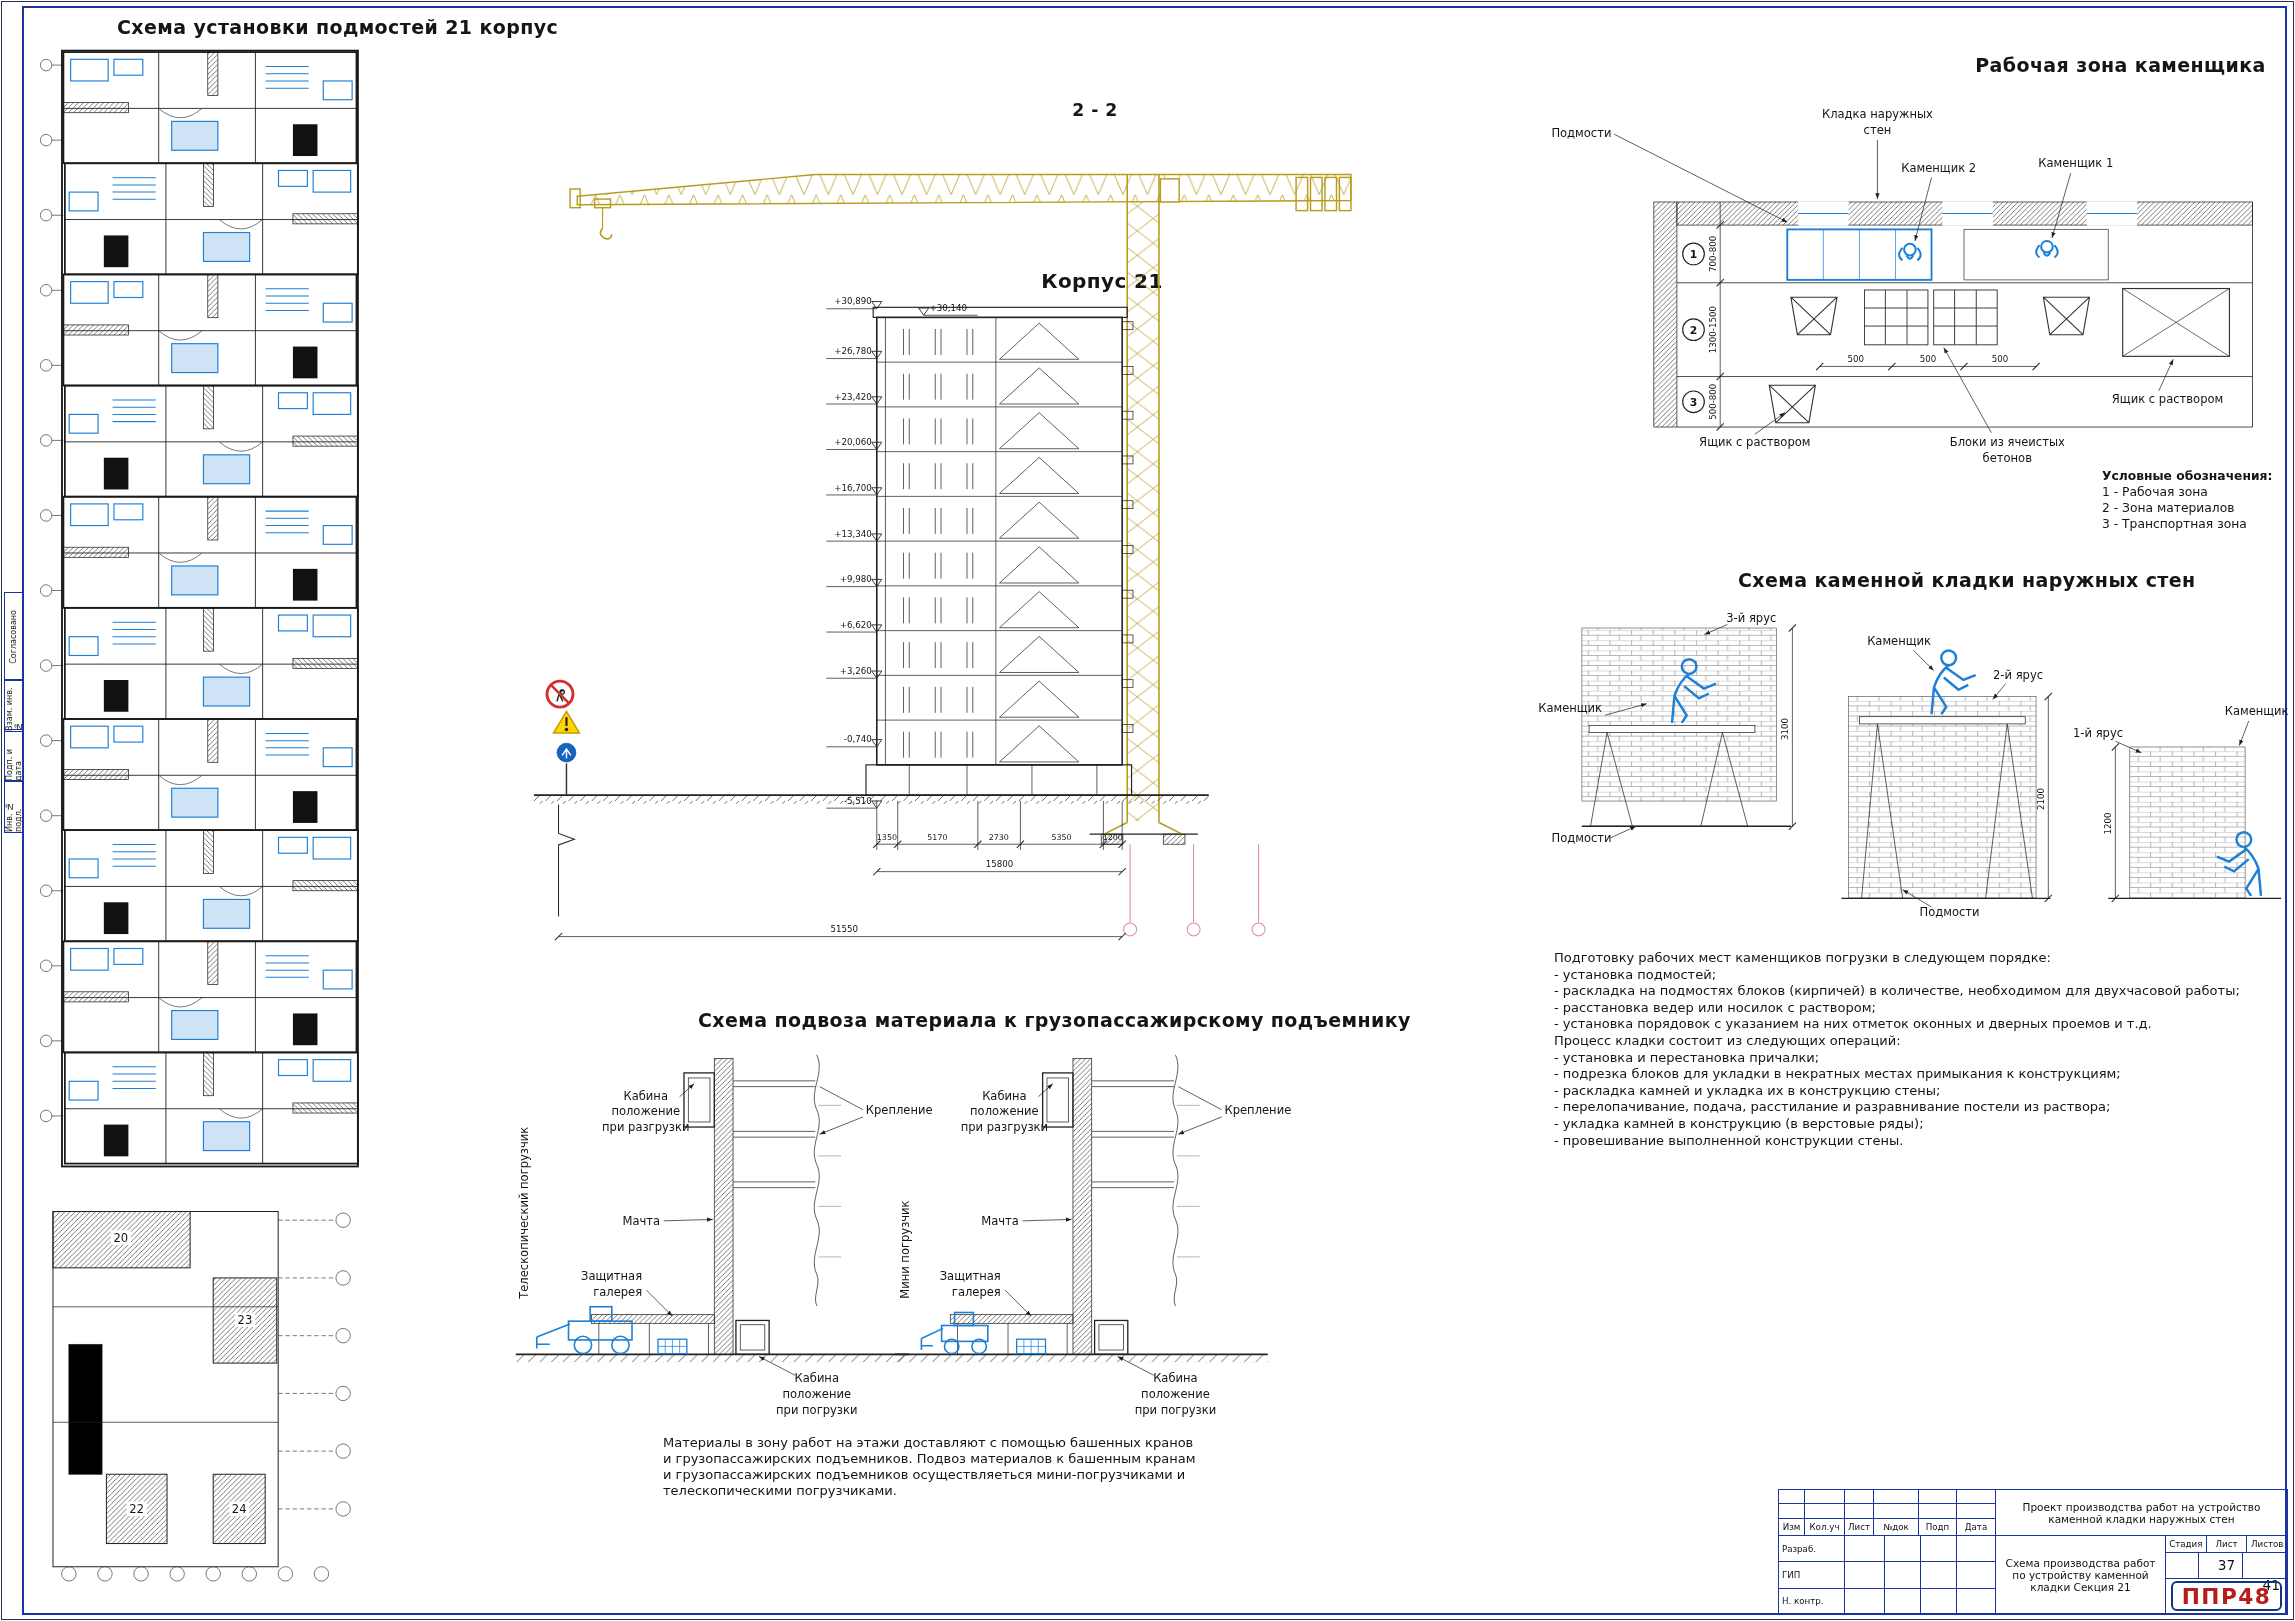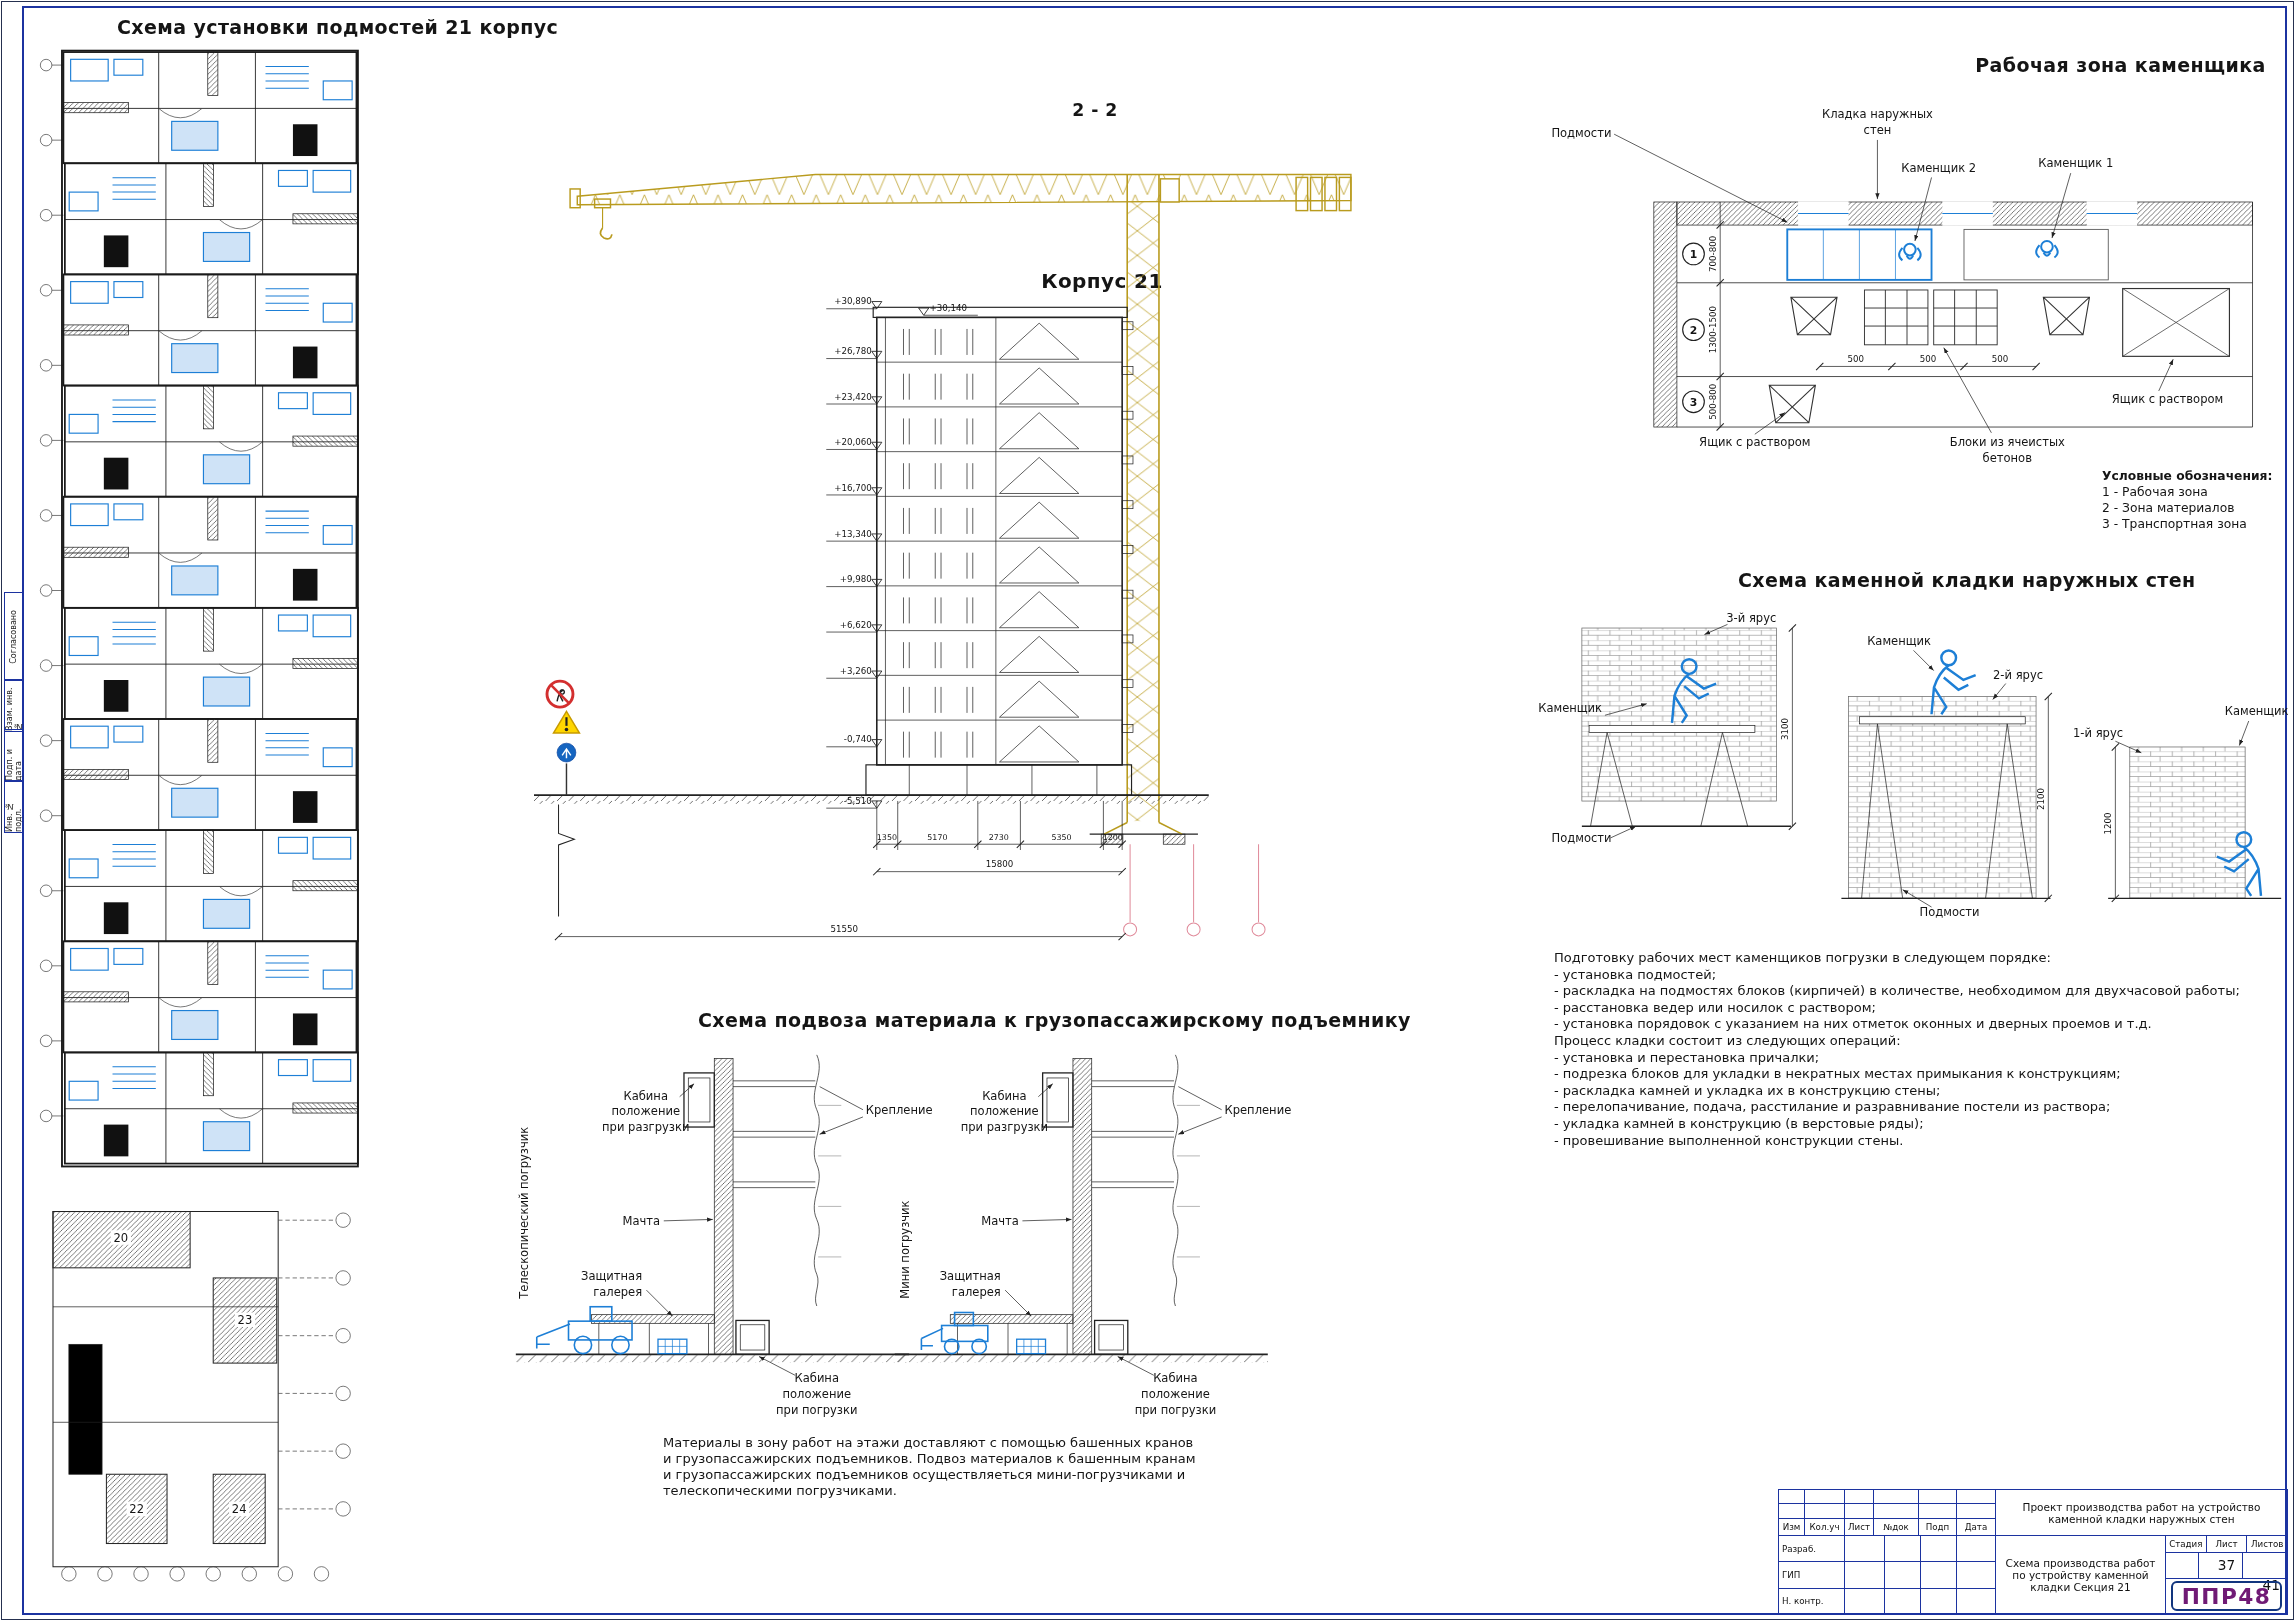--- a/index.html
+++ b/index.html
@@ -41,21 +41,21 @@
   .tb-doc{width:170px;border-right:1.4px solid #1c33a0;box-sizing:border-box;display:flex;align-items:center;justify-content:center;
           text-align:center;font-size:10.5px;padding:1.4px 4.3px;}
   .tb-right2{flex:1;display:flex;flex-direction:column;}
   .tb-slr{display:flex;height:16px;border-bottom:0.7px solid #1c33a0;}
   .sl{flex:1;border-right:0.7px solid #1c33a0;display:flex;align-items:center;justify-content:center;font-size:8.7px;}
   .sl:last-child{border-right:none;}
   .tb-slv{display:flex;height:24.6px;border-bottom:0.7px solid #1c33a0;gap:12px;}
   .sv{flex:1;border-right:0.7px solid #1c33a0;display:flex;align-items:center;justify-content:center;font-size:13.7px;}
   .sv:last-child{border-right:none;margin-top:32px;}
   .tb-logo{flex:1;display:flex;align-items:center;justify-content:center;}
-  .logo{font-size:21.7px;font-weight:700;color:#701a75;border:2.2px solid #12357e;border-radius:5.8px;padding:0.7px 8.7px;letter-spacing:1.4px;}
+  .logo{font-size:21.7px;font-weight:700;color:#b91c1c;border:2.2px solid #12357e;border-radius:5.8px;padding:0.7px 8.7px;letter-spacing:1.4px;}
 </style>
 </head>
 <body>
 
 <div class="sheet">
   <div class="outer"></div>
   <div class="frame"></div>
 
   <svg width="0" height="0" style="position:absolute" aria-hidden="true">
     <defs>

